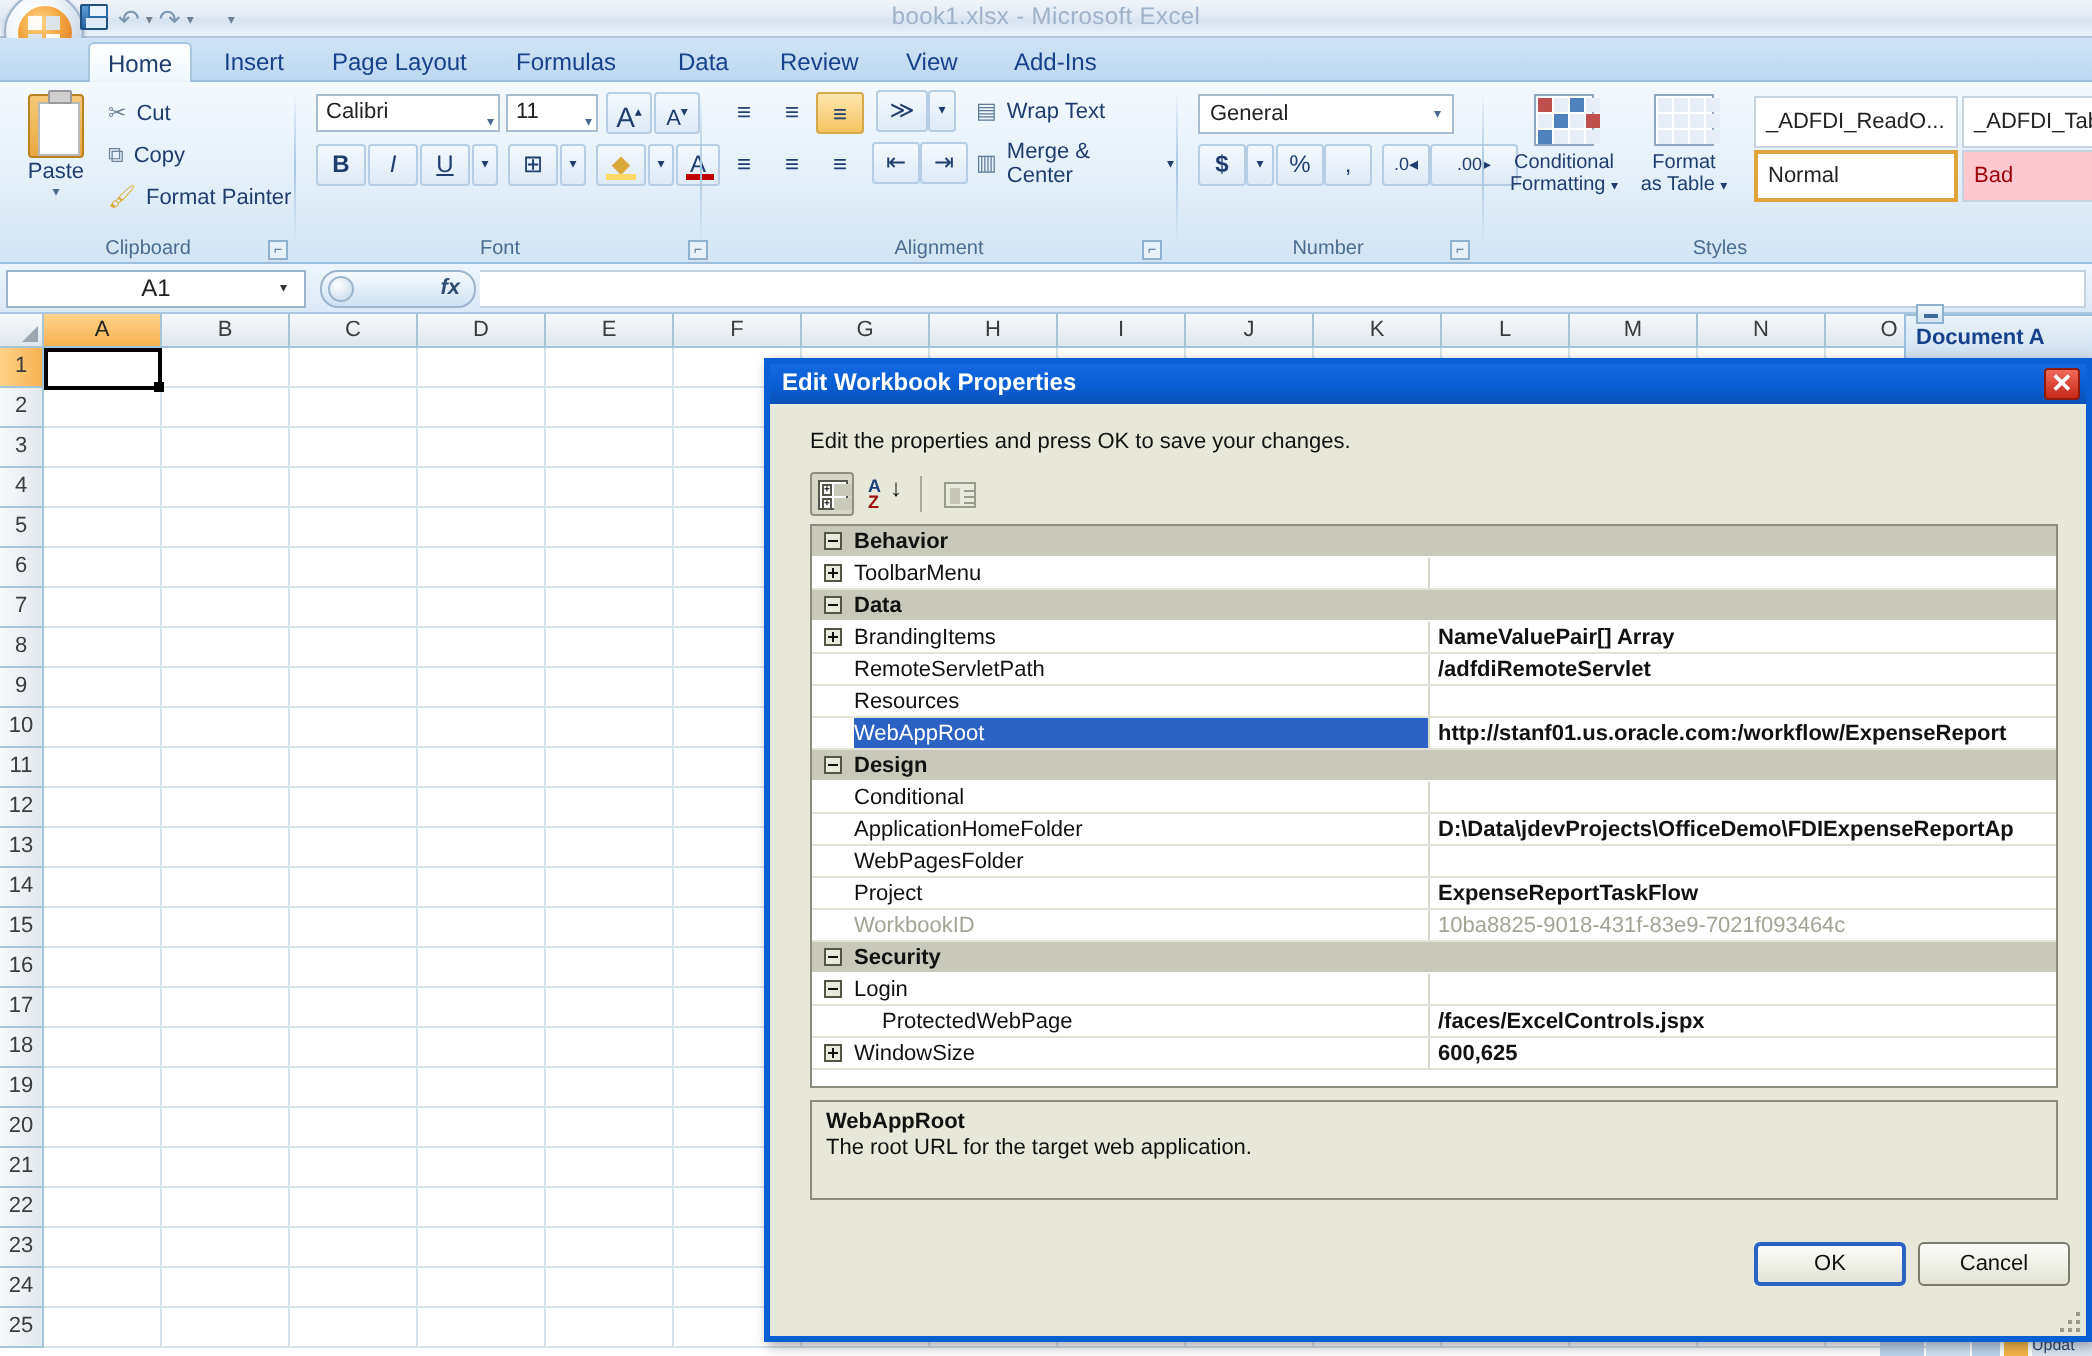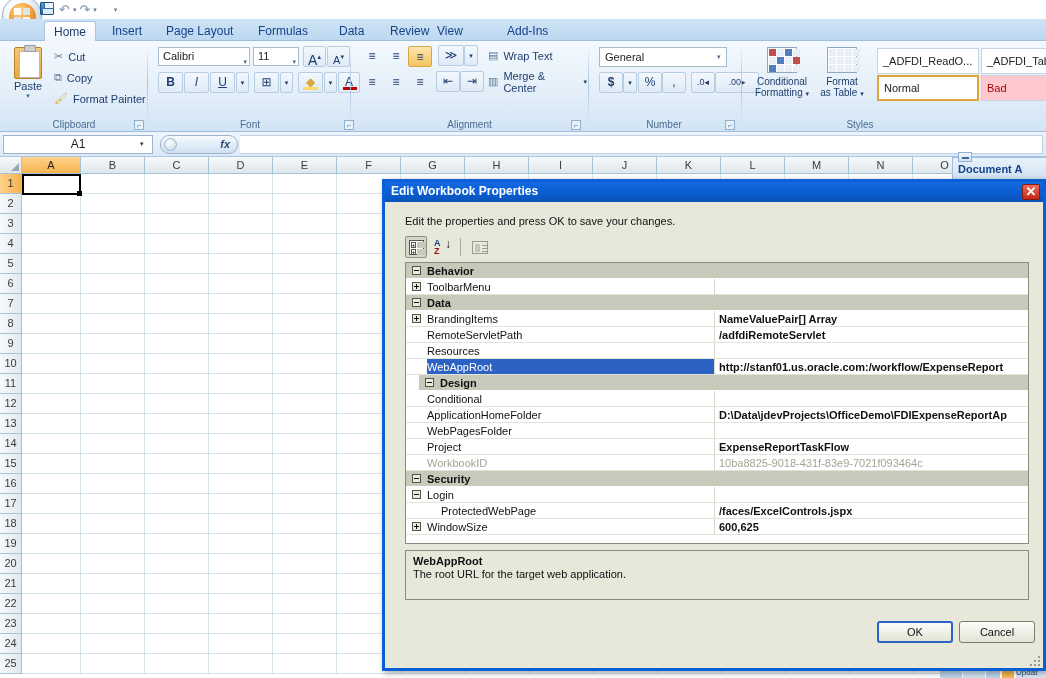--- a/index.html
+++ b/index.html
@@ -395,20 +395,23 @@
   }
   .dlg-grip i {
     position:absolute; width:2px; height:2px; background:#9a9b8c;
   }
 </style>
 </head>
 <body>
 
 <div id="app">
 
+  <div class="titlebar">
+    <div class="title-text">book1.xlsx - Microsoft Excel</div>
+  </div>
 
   <div class="orb">
     <div class="orb-inner">
       <span class="orb-sq a"></span>
         <span class="orb-sq b"></span>
       <span class="orb-sq c"></span>
         <span class="orb-sq d"></span>
     </div>
   </div>
 
@@ -423,21 +426,21 @@
     <span class="mini-caret" style="margin-left:14px">▾</span>
   </div>
 
   <div class="tabstrip">
     <div class="tab active" style="left:44px">Home</div>
     <div class="tab" style="left:103px">Insert</div>
     <div class="tab" style="left:157px">Page Layout</div>
     <div class="tab" style="left:249px">Formulas</div>
     <div class="tab" style="left:330px">Data</div>
     <div class="tab" style="left:381px">Review</div>
-    <div class="tab" style="left:428px">View</div>
+    <div class="tab" style="left:444px">View</div>
     <div class="tab" style="left:498px">Add-Ins</div>
   </div>
 
   <div class="ribbon">
 
     <div class="group" style="left:0; width:148px">
       <div class="paste-btn">
         <div class="clip-ico"></div>
         <div class="paste-lbl">Paste</div>
         <div class="paste-caret">▾</div>
@@ -1087,21 +1090,21 @@
           <div class="pg-gutter"></div>
           <div class="pg-name">Resources</div>
           <div class="pg-val"></div>
         </div>
         <div class="pg-row selected">
           <div class="pg-gutter"></div>
           <div class="pg-name">WebAppRoot</div>
           <div class="pg-val">http://stanf01.us.oracle.com:/workflow/ExpenseReport</div>
         </div>
         <div class="pg-row">
-          <div class="pg-cat" style="width: 100%; margin-left: 13px;">
+          <div class="pg-cat" style="width: 100%;">
             <span class="pg-exp"></span>
             <span>Design</span>
           </div>
         </div>
         <div class="pg-row">
           <div class="pg-gutter"></div>
           <div class="pg-name">Conditional</div>
           <div class="pg-val"></div>
         </div>
         <div class="pg-row">

